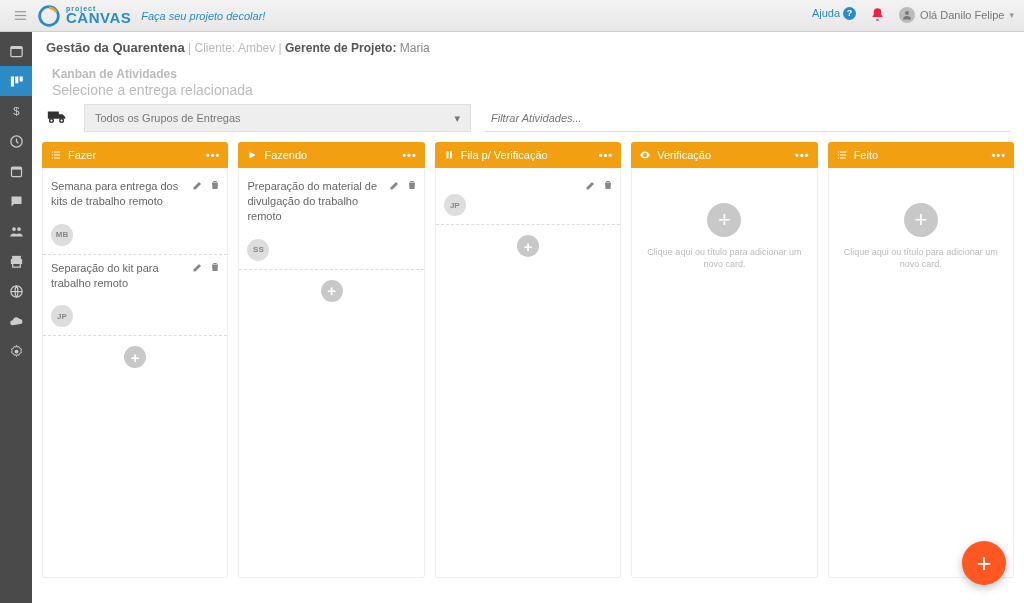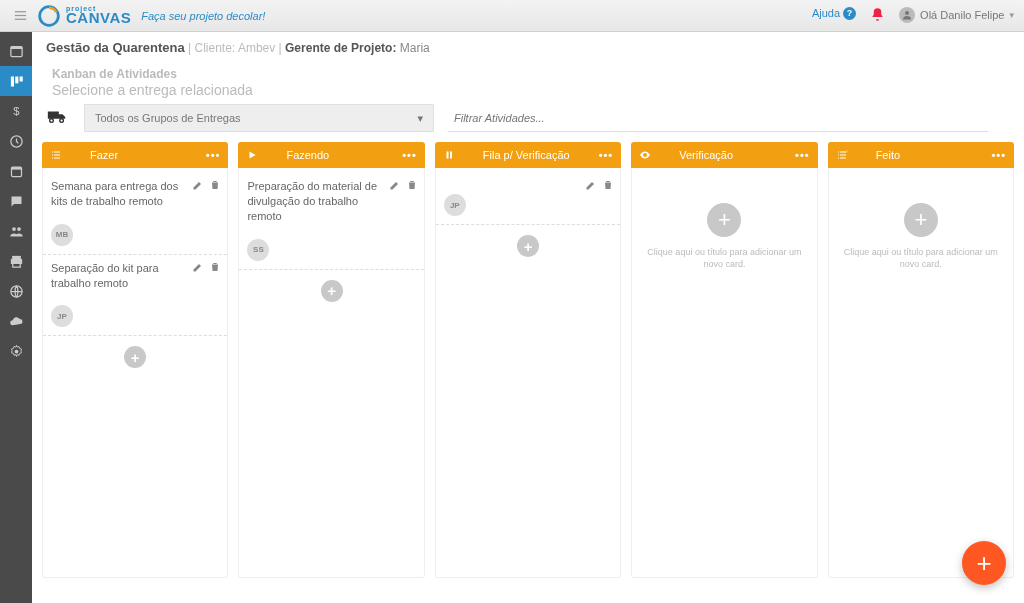--- a/index.html
+++ b/index.html
@@ -36,29 +36,29 @@
 .client-name { color:#bbb; }
 .pm-label { font-weight:700; color:#555;}
 .pm-name { color:#888; }
 
 .section-header { padding: 8px 14px 0 20px; display:flex; flex-direction:column;}
 .kanban-label { color:#bbb; font-weight:600; font-size:12px;}
 .kanban-sub { color:#bbb; font-size:14px; margin-top:1px;}
 
 .filter-row { display:flex; align-items:center; gap:14px; padding: 6px 14px 10px; }
 .truck-icon { width:24px; color:#333; font-size:18px; }
-.select-wrap { width:350px; background:#eee; height:28px; display:flex; align-items:center; justify-content:space-between; padding:0 10px; border:1px solid #e0e0e0; color:#777; font-size:11px; cursor:pointer;}
+.select-wrap { width:387px; background:#eee; height:28px; display:flex; align-items:center; justify-content:space-between; padding:0 10px; border:1px solid #e0e0e0; color:#777; font-size:11px; cursor:pointer;}
 .filter-input { flex:1; max-width:540px; height:28px; border:none; border-bottom:1px solid #ddd; background:transparent; font-size:11px; color:#999; padding:0 6px; outline:none; font-style:italic;}
 
 
 .board { display:flex; gap:10px; padding:0 10px 10px; height:calc(100% - 125px); }
 .column { flex:1; min-width:0; display:flex; flex-direction:column; background:#fff;}
 .col-header { background:#f2a012; color:#fff; height:26px; border-radius:3px 3px 0 0; display:flex; align-items:center; padding:0 8px; gap:6px; font-size:11px;}
 .col-header-icon { font-size:12px; display:inline-flex;}
-.col-title { flex:1; white-space:nowrap; overflow:hidden; text-overflow:ellipsis;margin-left:22px;}
+.col-title { flex:1; white-space:nowrap; overflow:hidden; text-overflow:ellipsis;}
 .col-menu { cursor:pointer; letter-spacing:1px; font-weight:bold;}
 .col-body { flex:1; border:1px solid #eee; border-top:none; border-radius:0 0 3px 3px; padding:5px 0; display:flex; flex-direction:column; align-items:stretch; overflow:auto;}
 .card { border-bottom:1px dashed #ddd; padding:6px 8px 8px; position:relative;}
 .card-text { color:#666; font-size:11px; line-height:1.35; padding-right:28px;}
 .card-actions { position:absolute; right:6px; top:6px; display:flex; gap:5px; color:#888;}
 .card-actions span { cursor:pointer; font-size:12px;}
 .avatar-chip { display:inline-flex; width:22px; height:22px; border-radius:50%; background:#ddd; color:#888; font-size:8px; align-items:center; justify-content:center; margin-top:15px; font-weight:600;}
 .add-card-btn { width:22px; height:22px; border-radius:50%; background:#c8c8c8; color:#fff; font-size:15px; font-weight:bold; display:flex; align-items:center; justify-content:center; margin:10px auto 6px; cursor:pointer;}
 .empty-col { display:flex; flex-direction:column; align-items:center; padding-top:30px;}
 .big-add { width:34px; height:34px; border-radius:50%; background:#c8c8c8; color:#fff; font-size:22px; display:flex; align-items:center; justify-content:center; cursor:pointer;}

